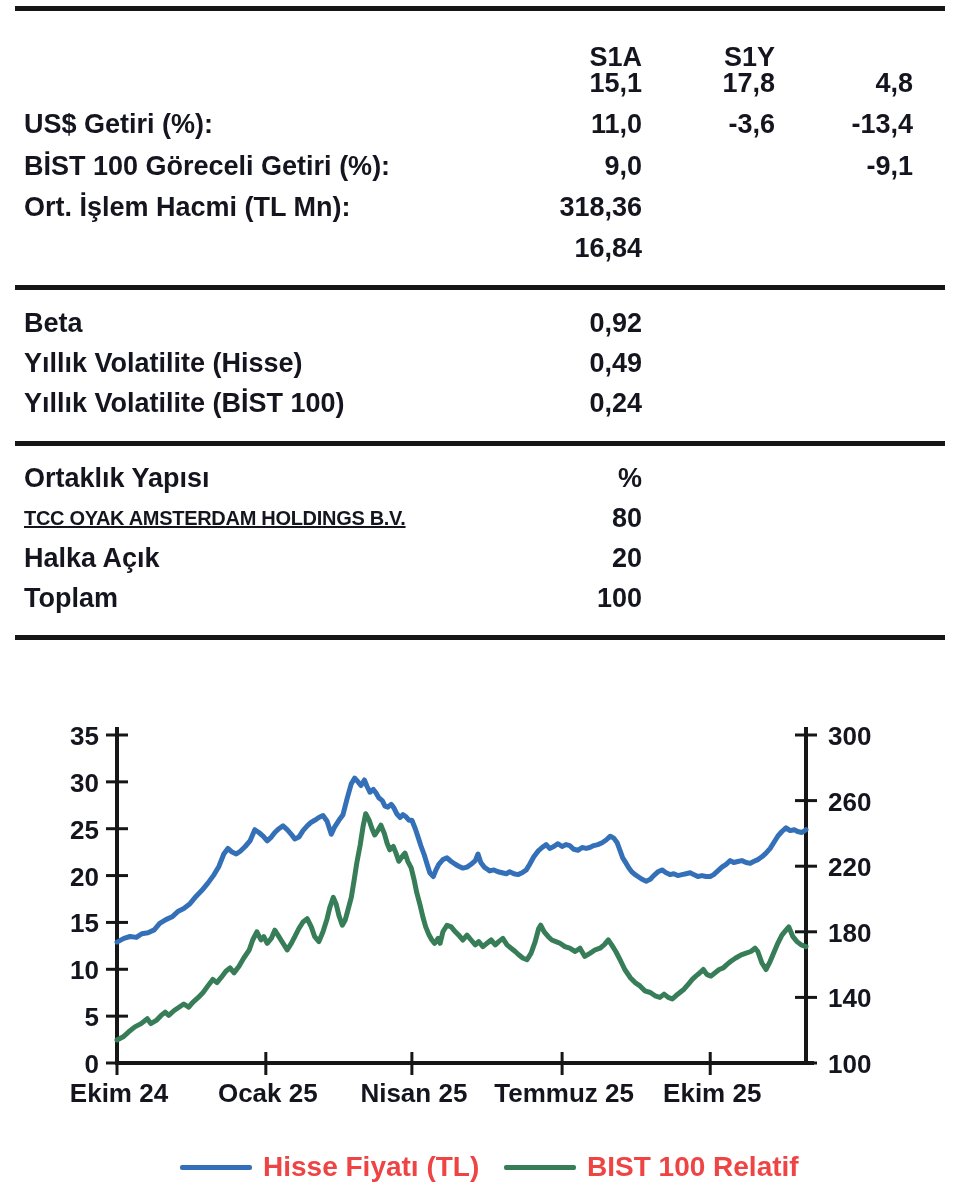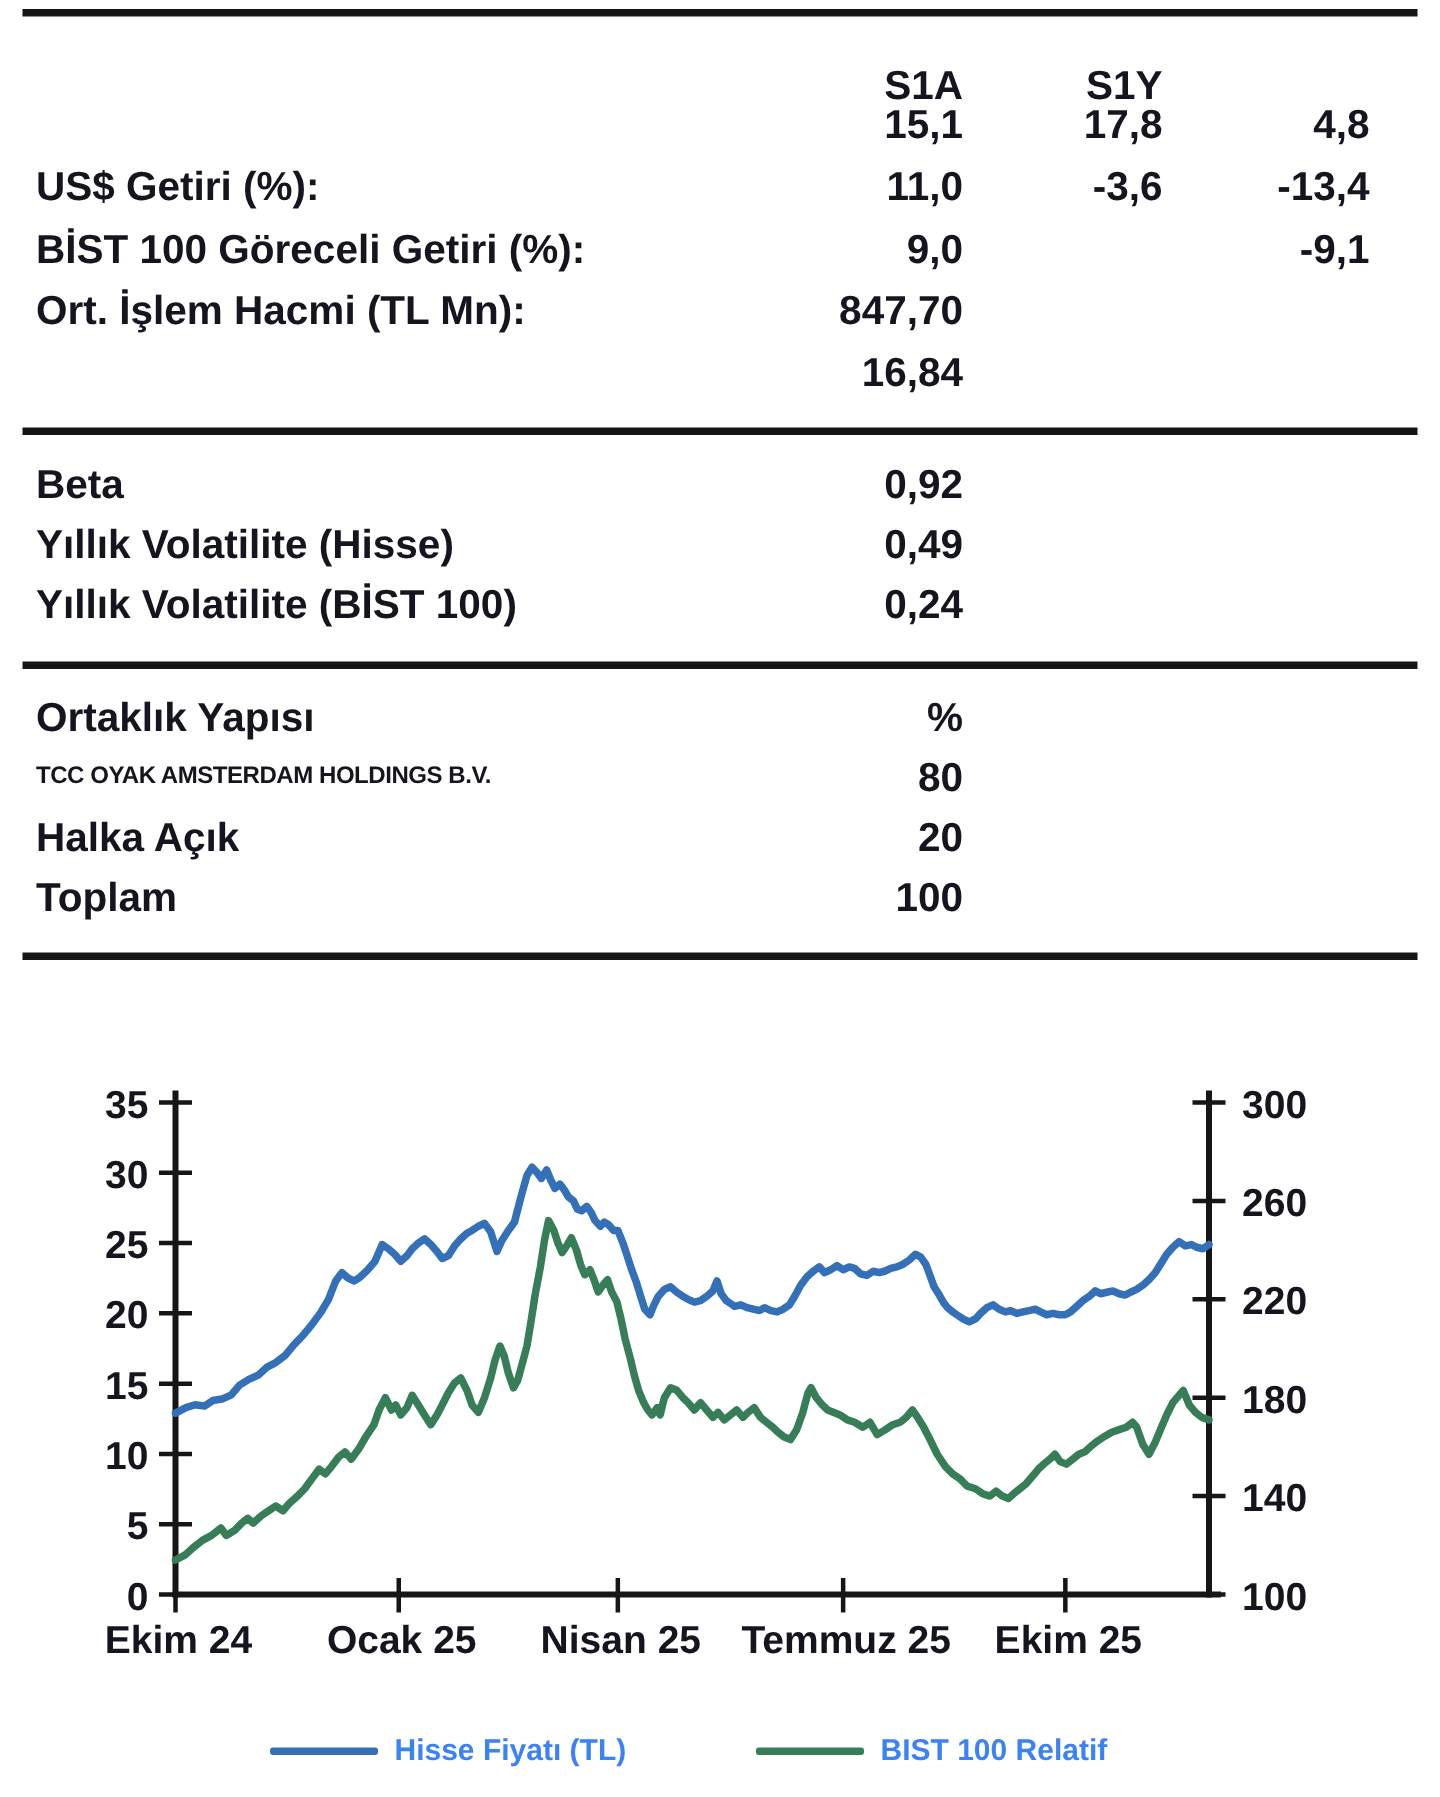--- a/index.html
+++ b/index.html
@@ -4,30 +4,30 @@
 <style>
   html,body{margin:0;padding:0;}
   body{
     width:960px;height:1198px;position:relative;background:#ffffff;
     font-family:"Liberation Sans","DejaVu Sans",sans-serif;
     color:#15151f;font-weight:700;overflow:hidden;
   }
   .rule{position:absolute;left:15px;width:930px;height:5px;background:#161616;}
   .row{position:absolute;left:0;width:960px;height:34px;line-height:34px;font-size:27px;white-space:nowrap;}
   .lab{position:absolute;left:24px;}
-  .lab.small{font-size:16px;letter-spacing:-0.3px;}
+  .lab.small{font-size:20px;letter-spacing:-0.3px;text-decoration:underline;}
   .v1{position:absolute;left:462px;width:180px;text-align:right;}
   .v2{position:absolute;left:600px;width:175px;text-align:right;}
   .v3{position:absolute;left:738px;width:175px;text-align:right;}
   #chart-svg{position:absolute;left:0;top:660px;}
   #chart-svg text{font-family:"Liberation Sans","DejaVu Sans",sans-serif;font-weight:700;fill:#15151f;}
   #chart-svg text.ax{font-size:26px;}
   .legend-item{position:absolute;top:1152px;height:30px;display:flex;align-items:center;gap:11px;}
   .legend-line{display:inline-block;width:72px;height:5px;border-radius:2px;}
-  .legend-label{font-size:20px;font-weight:700;color:#3b82f6;white-space:nowrap;}
+  .legend-label{font-size:28px;font-weight:700;color:#ef4444;white-space:nowrap;}
 </style>
 </head>
 <body>
 
 <div class="rule" style="top:6px"></div>
 <div class="rule" style="top:285px"></div>
 <div class="rule" style="top:441px"></div>
 <div class="rule" style="top:635px"></div>
 
 <div class="row" style="top:40px">
@@ -45,21 +45,21 @@
   <span class="v2">-3,6</span>
   <span class="v3">-13,4</span>
 </div>
 <div class="row" style="top:149px">
   <span class="lab">BİST 100 Göreceli Getiri (%):</span>
   <span class="v1">9,0</span>
   <span class="v3">-9,1</span>
 </div>
 <div class="row" style="top:190px">
   <span class="lab">Ort. İşlem Hacmi (TL Mn):</span>
-  <span class="v1">847,70</span>
+  <span class="v1">318,36</span>
 </div>
 <div class="row" style="top:231px">
   <span class="v1">16,84</span>
 </div>
 
 <div class="row" style="top:306px">
   <span class="lab">Beta</span>
   <span class="v1">0,92</span>
 </div>
 <div class="row" style="top:346px">

